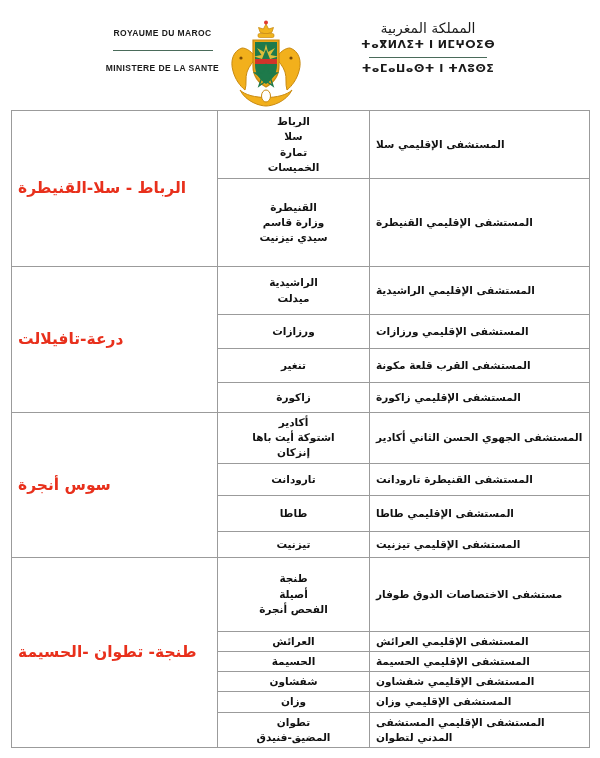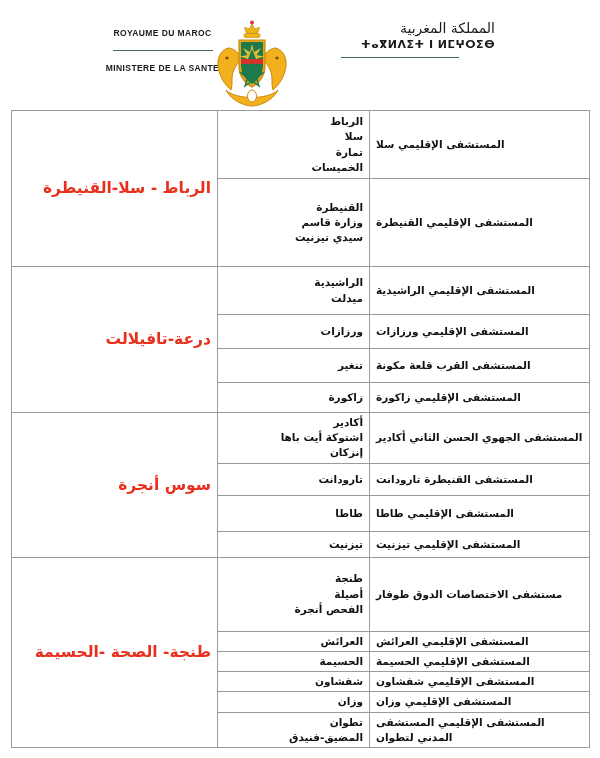--- a/index.html
+++ b/index.html
@@ -13,20 +13,21 @@
     overflow: hidden;
     font-family: "DejaVu Sans", "Liberation Sans", sans-serif;
     color: #000000;
   }
 
   
   .header {
     position: relative;
     height: 108px;
     width: 503px;
+    padding-left: 28px;
   }
   .header-left {
     position: absolute;
     left: 70px;
     top: 28px;
     width: 185px;
     text-align: center;
   }
   .header-left .line1,
   .header-left .line2 {
@@ -44,21 +45,21 @@
     height: 1px;
     background: #4a6b5a;
     margin: 0 auto;
   }
 
   .header-right {
     position: absolute;
     right: 8px;
     top: 20px;
     width: 190px;
-    text-align: right;
+    text-align: center;
     direction: rtl;
   }
   .header-right .ar {
     font-family: "DejaVu Sans", sans-serif;
     font-size: 14px;
     color: #1a1a1a;
     line-height: 1.25;
     white-space: nowrap;
   }
   .header-right .tif {
@@ -104,28 +105,29 @@
   table.reg-table td {
     border: 1px solid #9b9b9b;
     vertical-align: middle;
     padding: 2px 6px;
   }
   col.c-region  { width: 206px; }
   col.c-city    { width: 152px; }
   col.c-hosp    { width: 220px; }
 
   td.region-cell {
-    text-align: right;
+    text-align: left;
     color: #e8301c;
     font-family: "DejaVu Sans", sans-serif;
     font-size: 15.5px;
     font-weight: bold;
     line-height: 1.3;
   }
   td.city-cell {
+    text-align: center;
     font-family: "DejaVu Sans", sans-serif;
     font-size: 10.5px;
     font-weight: bold;
     line-height: 1.45;
     color: #111111;
   }
   td.hosp-cell {
     text-align: left;
     font-family: "DejaVu Sans", sans-serif;
     font-size: 10.5px;
@@ -172,20 +174,21 @@
 
       <path d="M20 72 C30 82 62 82 72 72 C66 84 52 88 46 88 C40 88 26 84 20 72 Z" fill="#F2B01C" stroke="#C98A10" stroke-width="1"></path>
       <ellipse cx="46" cy="78" rx="4.5" ry="6" fill="#ffffff" stroke="#C98A10" stroke-width="1"></ellipse>
     </svg>
   </div>
 
   <div class="header-right">
     <div class="ar">المملكة المغربية</div>
     <div class="tif">ⵜⴰⴳⵍⴷⵉⵜ ⵏ ⵍⵎⵖⵔⵉⴱ</div>
     <div class="rule-ar"></div>
+    <div class="tif">ⵜⴰⵎⴰⵡⴰⵙⵜ ⵏ ⵜⴷⵓⵙⵉ</div>
   </div>
 </div>
 
 <div class="table-wrap">
   <table class="reg-table">
     <colgroup>
       <col class="c-hosp">
       <col class="c-city">
       <col class="c-region">
     </colgroup>
@@ -283,21 +286,21 @@
         </tr>
         <tr style="height: 74px;">
           <td class="hosp-cell">
             <span class="hosp-line">مستشفى الاختصاصات الدوق طوفار</span>
           </td>
           <td class="city-cell">
             <span class="city-line">طنجة</span>
             <span class="city-line">أصيلة</span>
             <span class="city-line">الفحص أنجرة</span>
           </td>
-          <td class="region-cell" rowspan="6"><span>طنجة- الصحة -الحسيمة</span></td>
+          <td class="region-cell" rowspan="6"><span>طنجة- تطوان -الحسيمة</span></td>
         </tr>
         <tr style="height: 20px;">
           <td class="hosp-cell">
             <span class="hosp-line">المستشفى الإقليمي العرائش</span>
           </td>
           <td class="city-cell">
             <span class="city-line">العرائش</span>
           </td>
         </tr>
         <tr style="height: 20px;">

